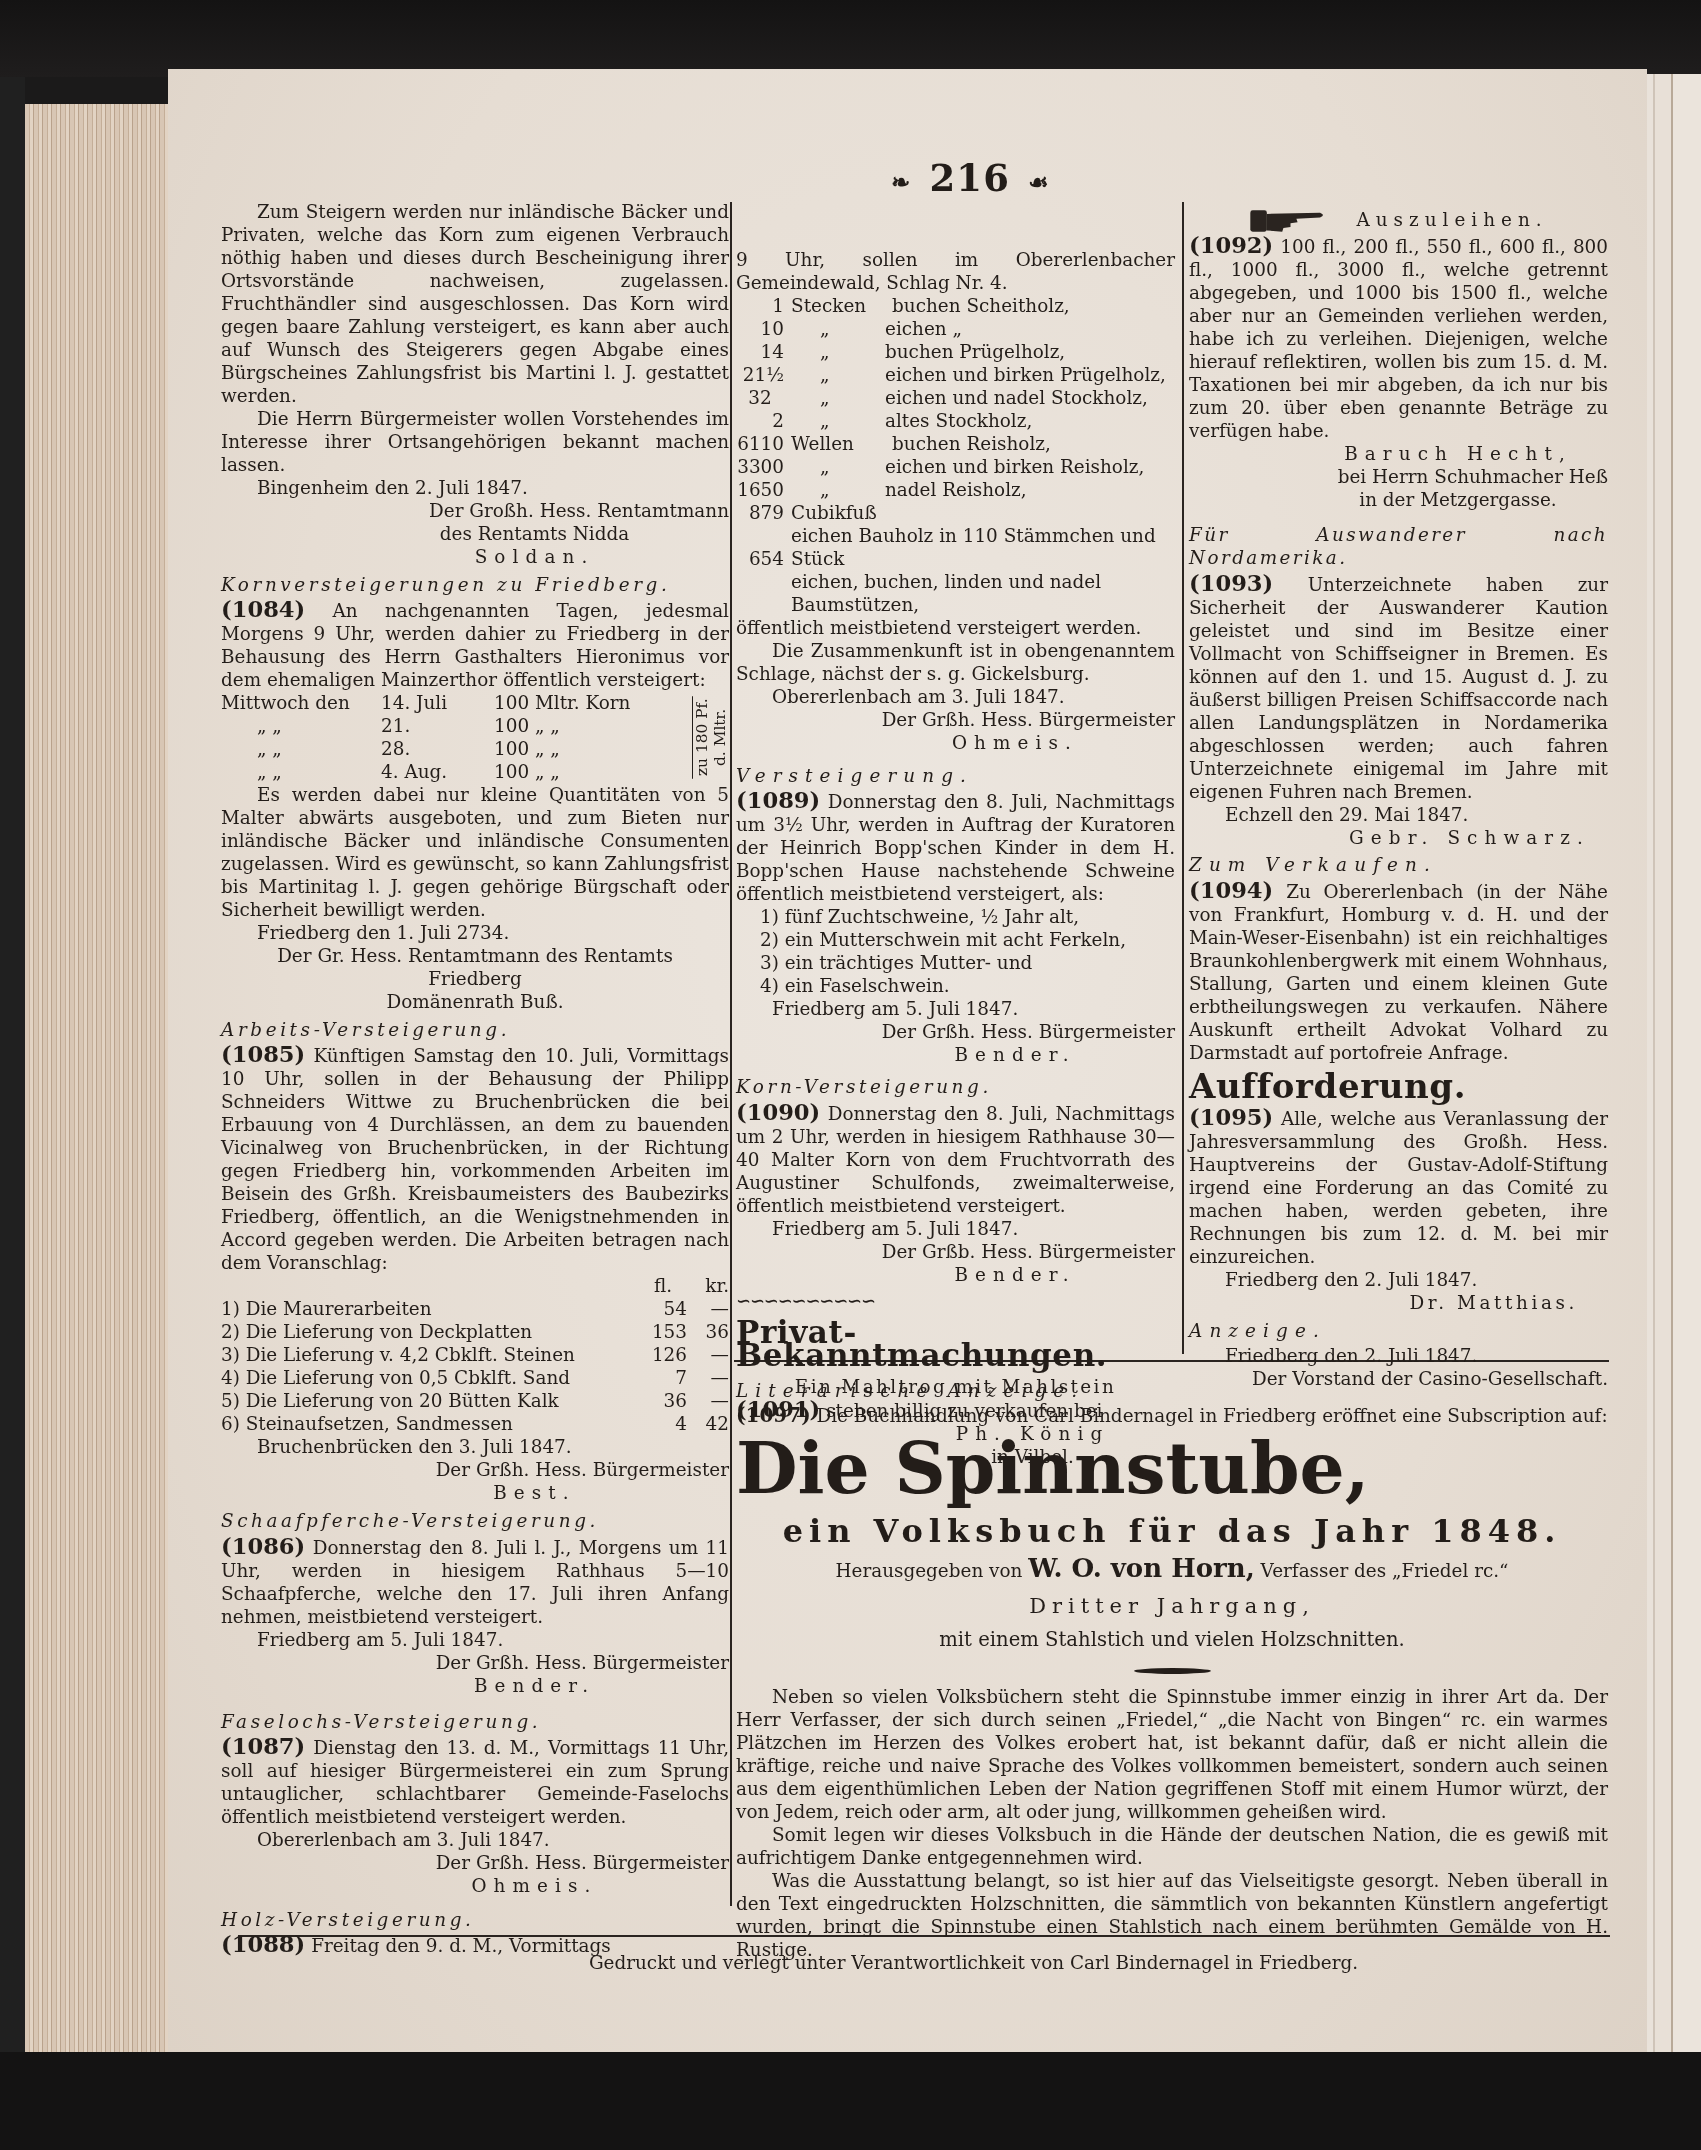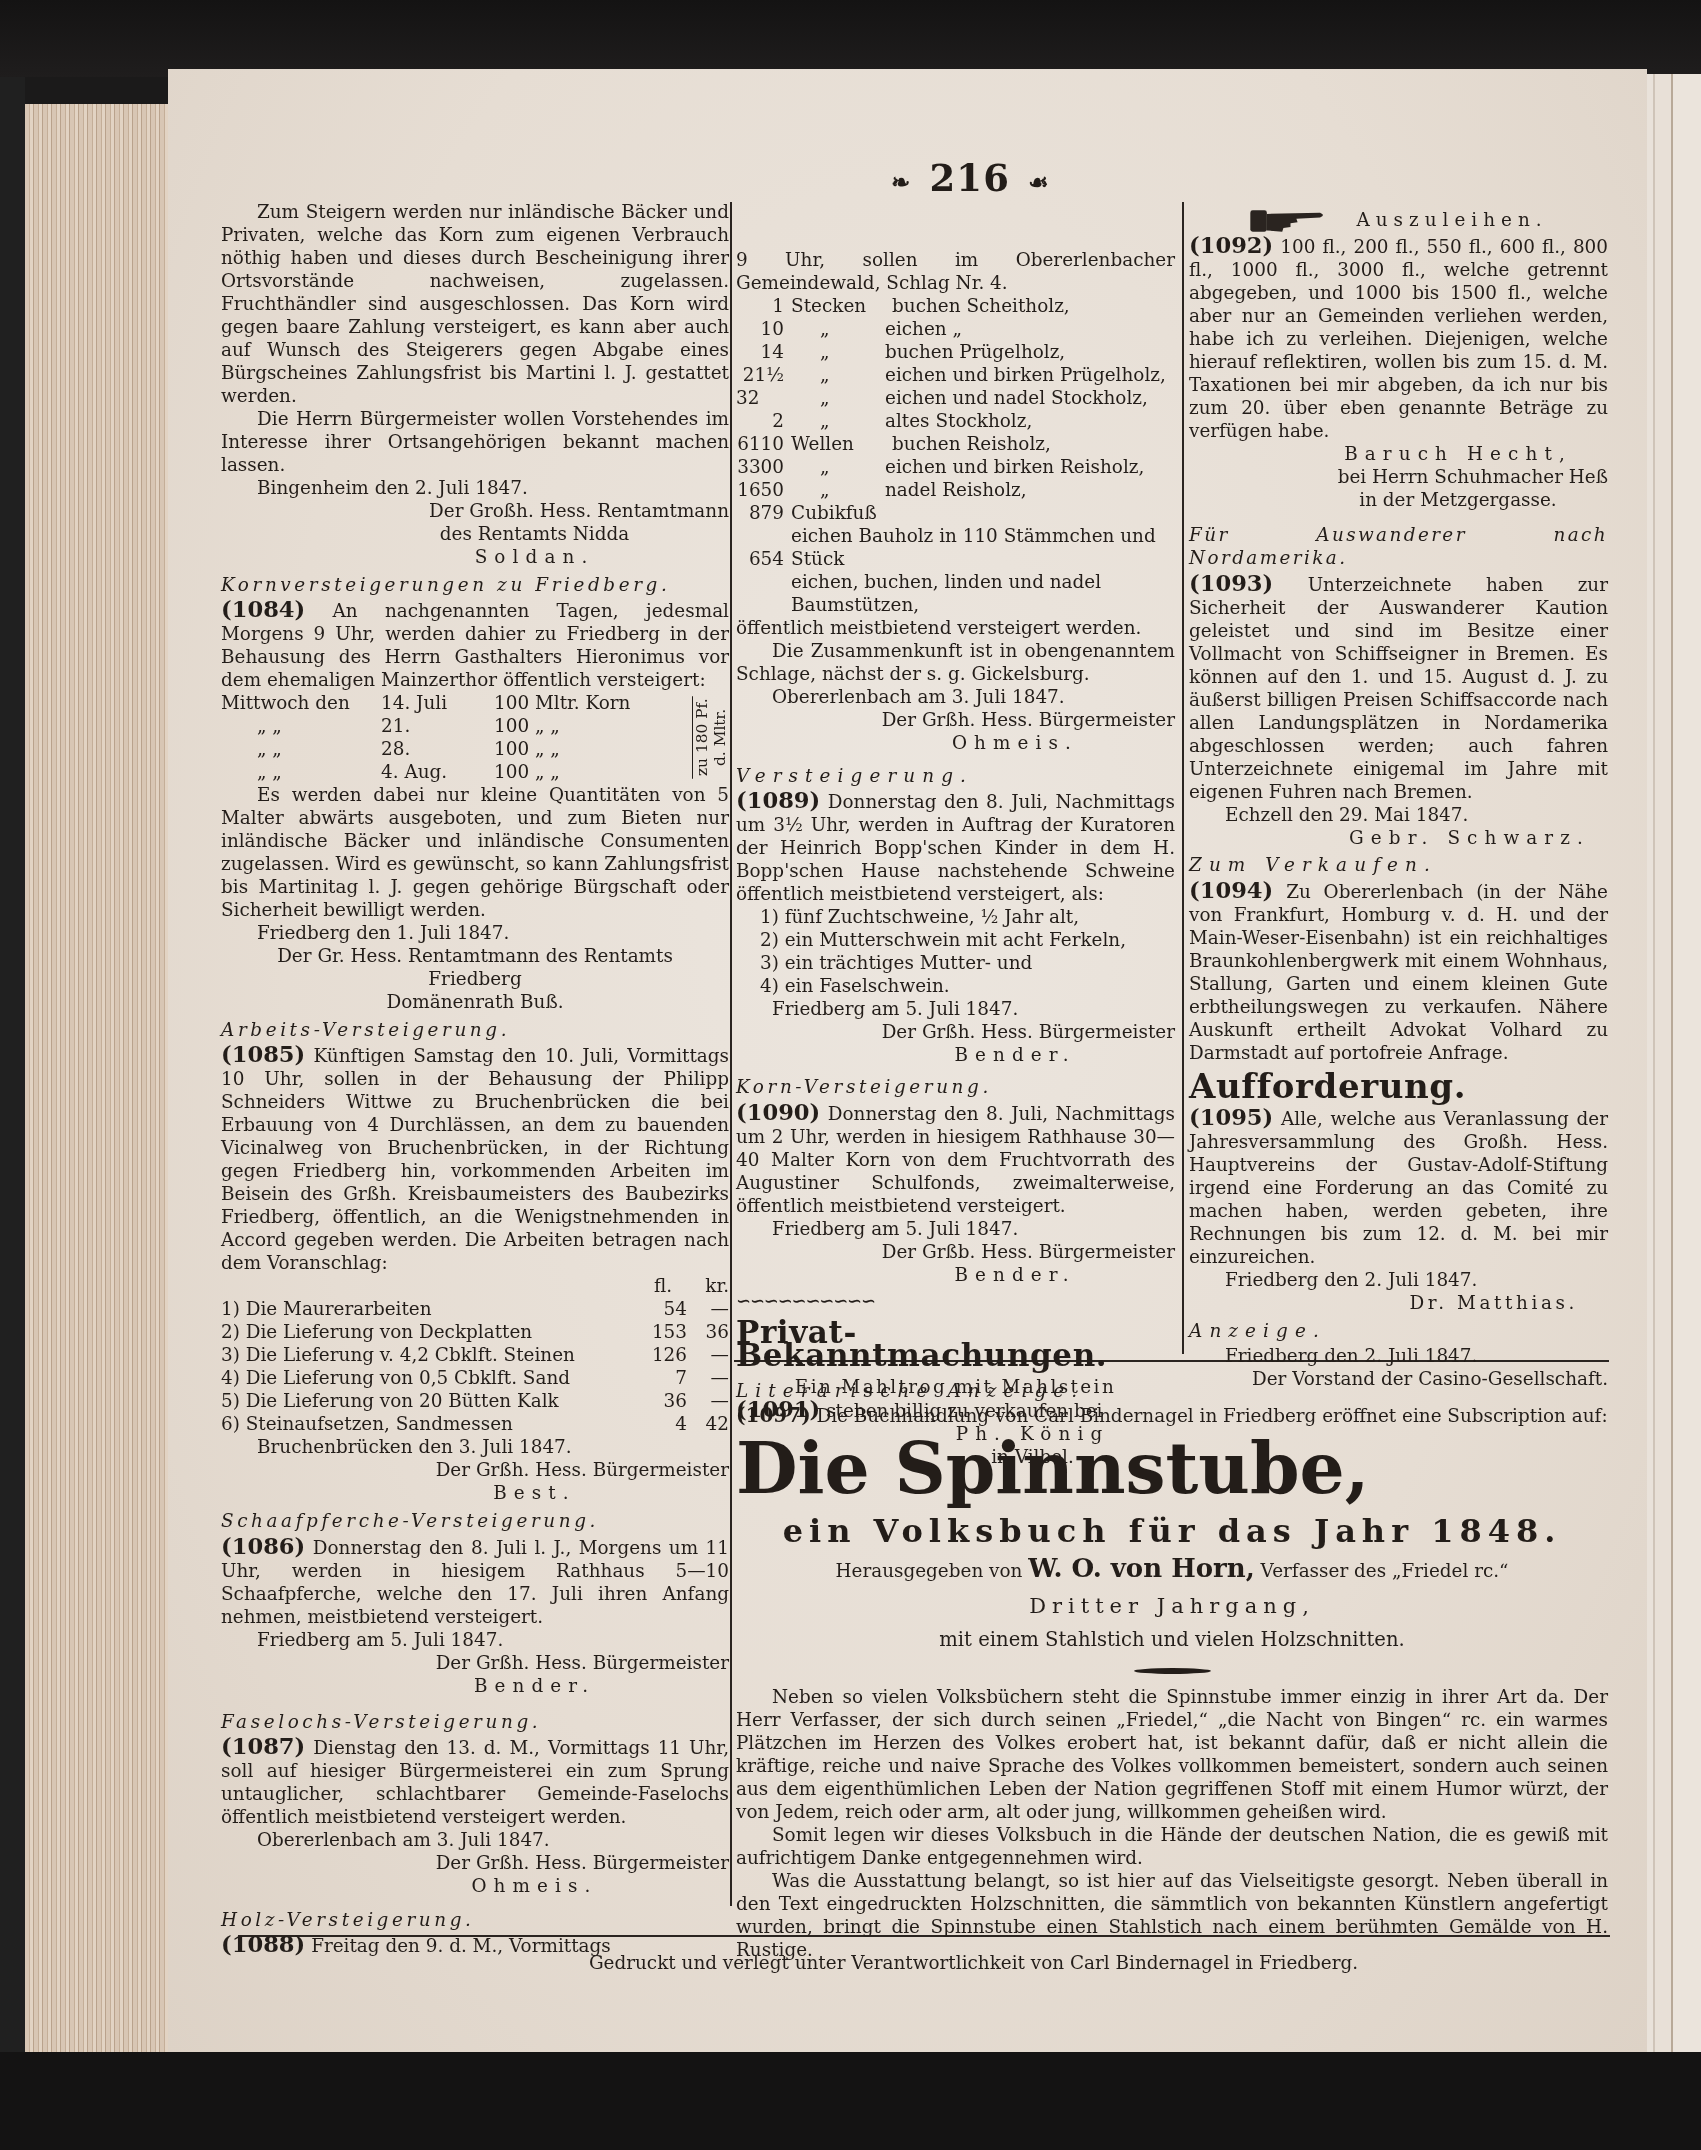--- a/index.html
+++ b/index.html
@@ -88,21 +88,21 @@
       <div class="tbl">
           <span style="width:160px;padding-left:36px;box-sizing:border-box">„ „</span>
           <span style="width:113px">4. Aug.</span>
           <span>100 „ „</span>
         </div>
     </div>
     <span class="bracket"></span>
     <span style="writing-mode:vertical-rl;transform:rotate(180deg);font-size:15.4px;line-height:18px;height:89px;text-align:center">zu 180 Pf. d. Mltr.</span>
   </div>
   <p class="ind">Es werden dabei nur kleine Quantitäten von 5 Malter abwärts ausgeboten, und zum Bieten nur inländische Bäcker und inländische Consumenten zugelassen. Wird es gewünscht, so kann Zahlungsfrist bis Martinitag l. J. gegen gehörige Bürgschaft oder Sicherheit bewilligt werden.</p>
-  <p class="ind">Friedberg den 1. Juli 1847.</p>
+  <p class="ind">Friedberg den 1. Juli 2734.</p>
   <p class="c">Der Gr. Hess. Rentamtmann des Rentamts</p>
   <p class="c">Friedberg</p>
   <p class="c">Domänenrath Buß.</p>
 
   <p class="head">Arbeits-Versteigerung.</p>
   <p><span class="num">(1085)</span> <span>Künftigen Samstag den 10. Juli, Vormittags 10 Uhr, sollen in der Behausung der Philipp Schneiders Wittwe zu Bruchenbrücken die bei Erbauung von 4 Durchlässen, an dem zu bauenden Vicinalweg von Bruchenbrücken, in der Richtung gegen Friedberg hin, vorkommenden Arbeiten im Beisein des Grßh. Kreisbaumeisters des Baubezirks Friedberg, öffentlich, an die Wenigstnehmenden in Accord gegeben werden. Die Arbeiten betragen nach dem Voranschlag:</span></p>
   <div class="tbl" style="justify-content:flex-end">
       <span style="width:48px;text-align:center">fl.</span>
       <span style="width:42px;text-align:right">kr.</span>
     </div>
@@ -173,21 +173,21 @@
         <span style="width:48px;text-align:right">14</span>
         <span style="width:101px;padding-left:36px;box-sizing:border-box">„</span>
         <span style="flex:1">buchen Prügelholz,</span>
       </div>
     <div class="tbl">
         <span style="width:48px;text-align:right">21½</span>
         <span style="width:101px;padding-left:36px;box-sizing:border-box">„</span>
         <span style="flex:1">eichen und birken Prügelholz,</span>
       </div>
     <div class="tbl">
-        <span style="width:48px;text-align:left">32</span>
+        <span style="width:48px;text-align:center">32</span>
         <span style="width:101px;padding-left:36px;box-sizing:border-box">„</span>
         <span style="flex:1">eichen und nadel Stockholz,</span>
       </div>
     <div class="tbl">
         <span style="width:48px;text-align:right">2</span>
         <span style="width:101px;padding-left:36px;box-sizing:border-box">„</span>
         <span style="flex:1">altes Stockholz,</span>
       </div>
     <div class="tbl">
         <span style="width:48px;text-align:right">6110</span>

